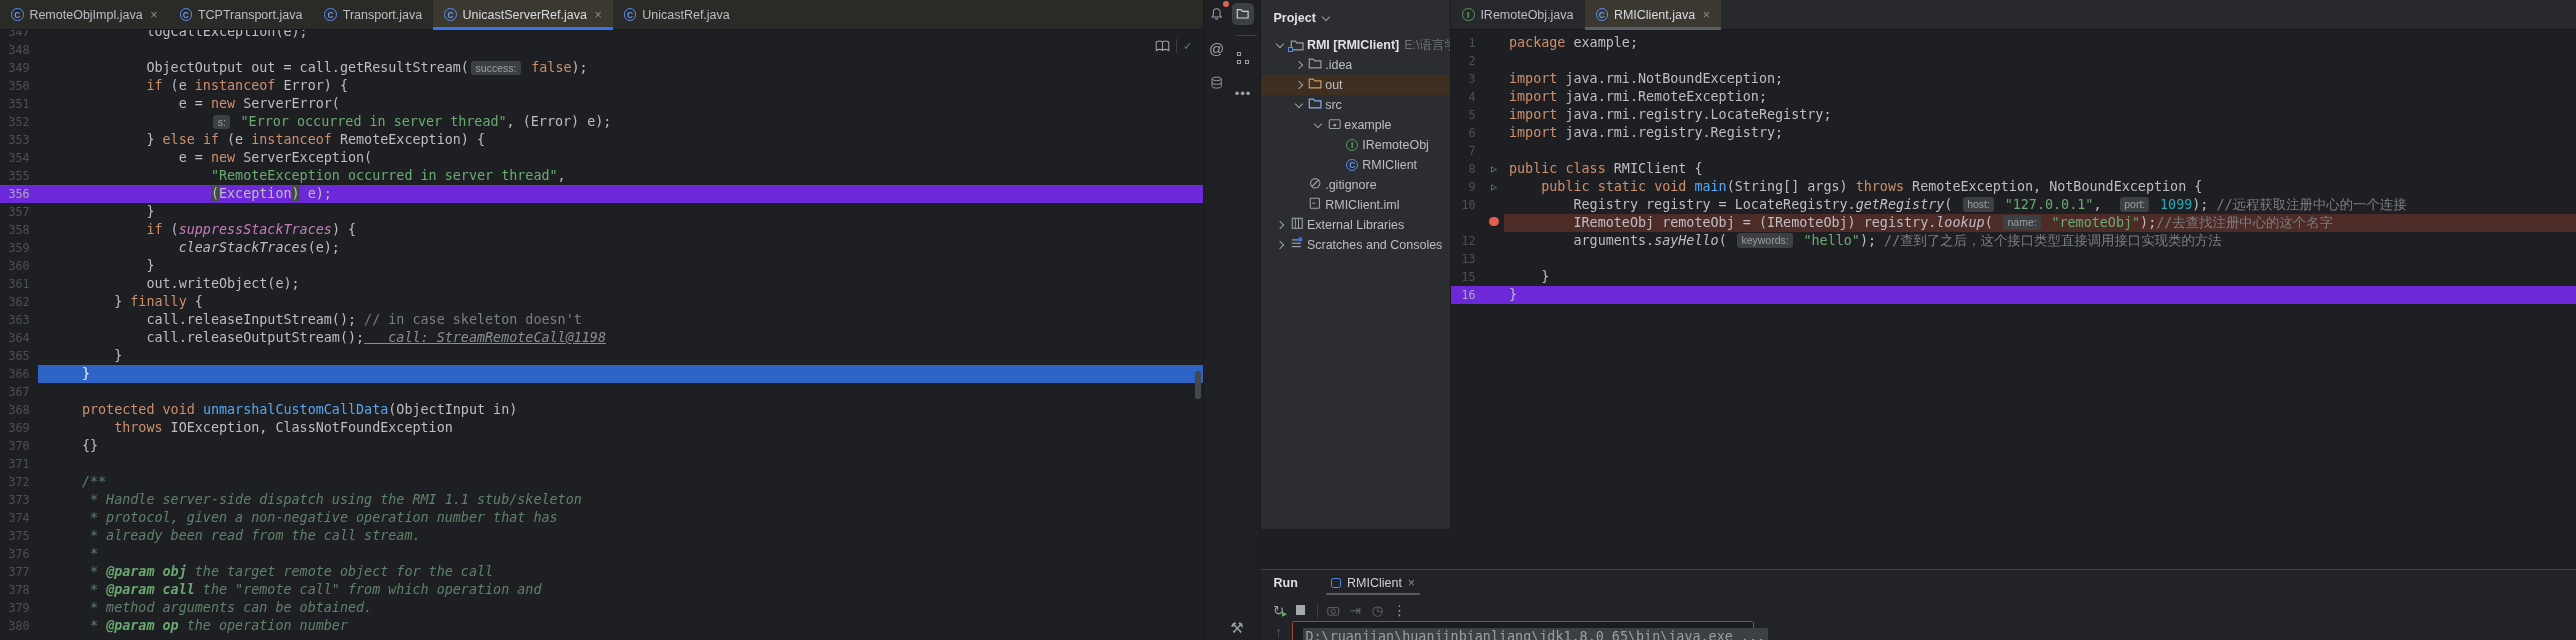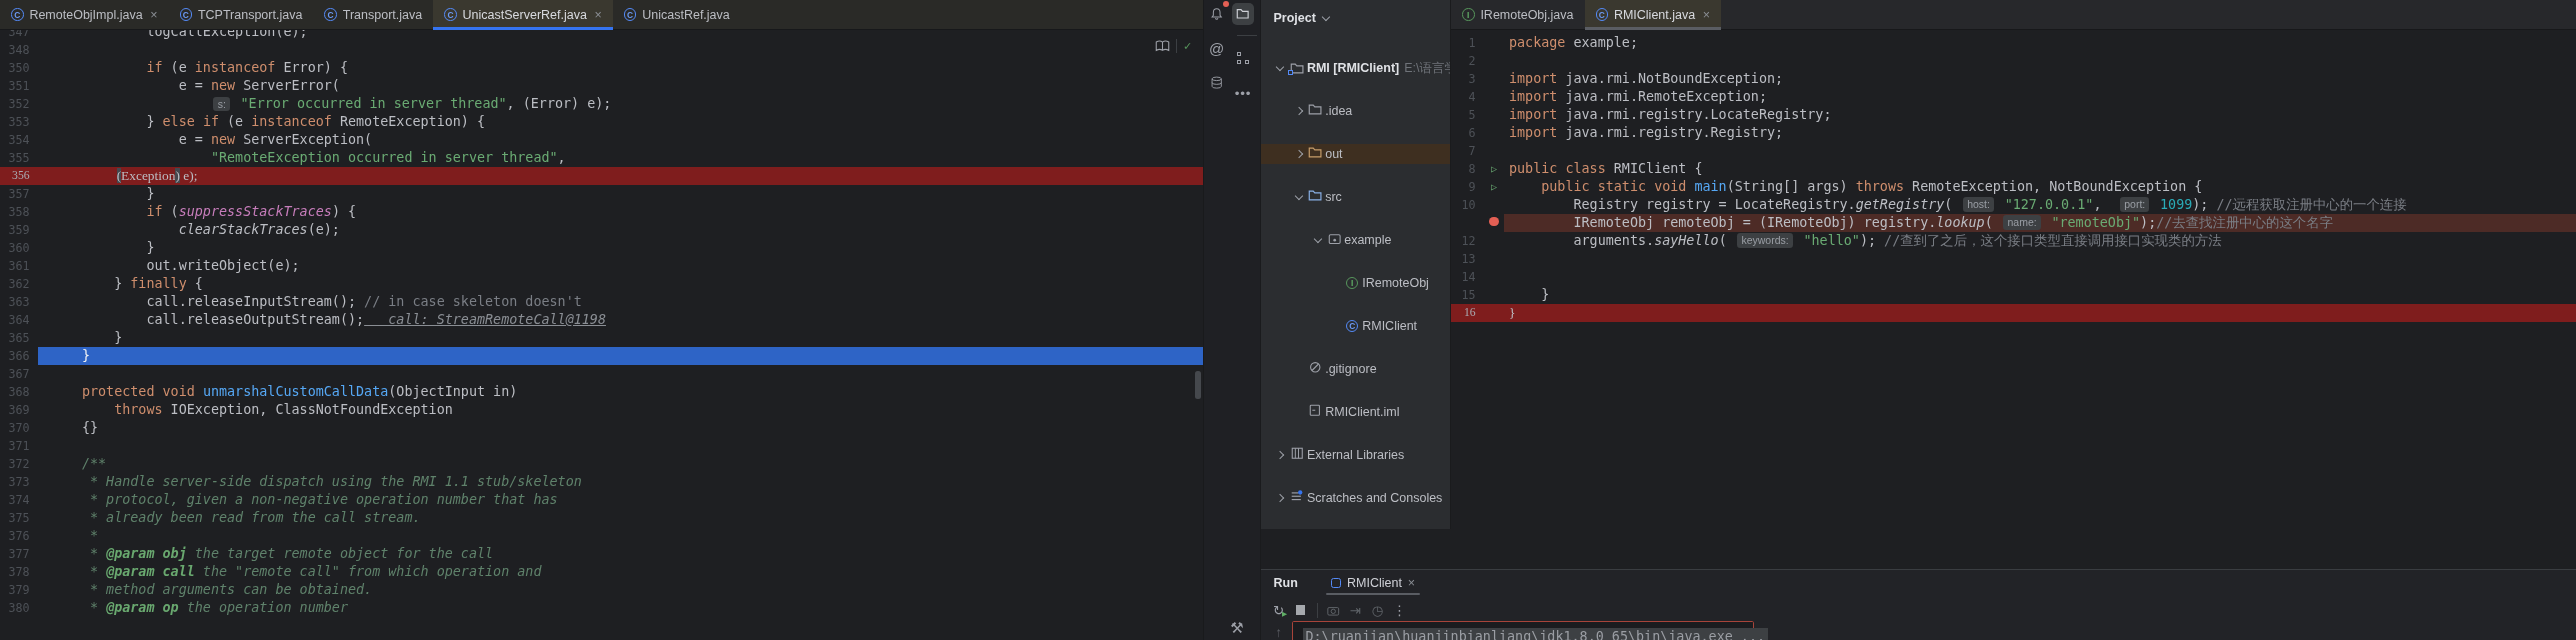--- a/index.html
+++ b/index.html
@@ -28,21 +28,21 @@
 
   
   .editor { position:relative; flex:1; overflow:hidden; background:#1e1f22;
             font-family:"DejaVu Sans Mono","Liberation Mono",monospace; font-size:13.4px; }
   .codecol { position:absolute; left:0; right:0; top:0; }
   .crow { display:flex; height:18px; line-height:18px; white-space:pre; }
   .crow .ln { flex:none; width:38px; text-align:right; padding-right:8.4px; color:#4d5157;
               font-size:11.7px; }
   .crow .gm { flex:none; width:20px; text-align:center; font-size:11px; line-height:18px; }
   .crow .ct { flex:1; padding-left:11.7px; color:#bcbec4; }
-  .crow.cur { background:#7f1d1d;font-family:Liberation Serif, serif; }
+  .crow.cur { background:#6d28d9; }
   .crow.cur .ln { color:#a9abb2; }
   .crow.exec .ct { background:#2e64c6; }
   .crow.exec .ct span { color:#f0f2f5; }
   .crow.bp .ct { background:#4d2b26; }
 
   .sg-p { color:#bcbec4; } .sg-k { color:#cf8e6d; } .sg-s { color:#6aab73; }
   .sg-c { color:#7a7e85; } .sg-n { color:#2aacb8; }
   .sg-d { color:#5f826b; font-style:italic; }
   .sg-dt { color:#69a86f; font-style:italic; font-weight:bold; }
   .sg-f { color:#c77dbb; font-style:italic; }
@@ -77,21 +77,21 @@
   .sq3 { position:relative; width:11.7px; height:11.7px; }
   .sq3 i { position:absolute; width:4.2px; height:4.2px; border:1px solid #9da0a8; }
   .sq3 i:nth-child(1){ left:0; top:0; } .sq3 i:nth-child(2){ left:0; bottom:0; }
   .sq3 i:nth-child(3){ right:0; bottom:0; }
 
   
   .proj { width:190px; flex:none; background:#2b2d30; border-right:0.8px solid #1a1b1d;
           font-size:12.5px; color:#bcbec4; overflow:hidden; }
   .proj-h { height:35px; display:flex; align-items:center; padding-left:12.5px; gap:6.7px;
             color:#dfe1e5; font-weight:bold; }
-  .trow { height:20px; display:flex; align-items:center; white-space:nowrap; overflow:hidden;margin-top:23px; }
+  .trow { height:20px; display:flex; align-items:center; white-space:nowrap; overflow:hidden; }
   .trow.sel { background:#3e2f20; }
   .tcell-ch { flex:none; width:15px; display:flex; justify-content:center; }
   .tcell-ic { flex:none; width:18.4px; display:flex; justify-content:center; align-items:center; }
   .tlabel { margin-left:0.8px; }
   .tlabel.b { font-weight:bold; color:#dfe1e5; }
   .textra { color:#6f7379; margin-left:5px; }
   .chev { width:5.9px; height:5.9px; border-right:1.2px solid #9da0a8;
           border-bottom:1.2px solid #9da0a8; display:inline-block; }
   .chev.open { transform:rotate(45deg) translate(-0.8px,-0.8px); }
   .chev.closed { transform:rotate(-45deg); }
@@ -173,20 +173,21 @@
         <svg width="15" height="12.5" viewBox="0 0 18 15">
           <path d="M1.5 2.5 C4 1 7 1 9 2.5 C11 1 14 1 16.5 2.5 V12.5 C14 11 11 11 9 12.5 C7 11 4 11 1.5 12.5 Z M9 2.5 V12.5" fill="none" stroke="#9da0a8" stroke-width="1.3"></path>
         </svg>
         <span class="divline"></span>
         <span class="ok">✓</span>
       </div>
       <div class="sbthumb"></div>
       <div class="codecol" id="lcode" style="top:-6.7px">
           <div class="crow"><span class="ln">347</span><span class="ct"><span class="sg-p">            logCallException(e);</span></span></div>
           <div class="crow"><span class="ln">348</span><span class="ct"></span></div>
+          <div class="crow"><span class="ln">349</span><span class="ct"><span class="sg-p">            ObjectOutput out = call.getResultStream(</span><span class="sg-h">success:</span><span class="sg-k"> false</span><span class="sg-p">);</span></span></div>
           <div class="crow"><span class="ln">350</span><span class="ct"><span class="sg-p">            </span><span class="sg-k">if</span><span class="sg-p"> (e </span><span class="sg-k">instanceof</span><span class="sg-p"> Error) {</span></span></div>
           <div class="crow"><span class="ln">351</span><span class="ct"><span class="sg-p">                e = </span><span class="sg-k">new</span><span class="sg-p"> ServerError(</span></span></div>
           <div class="crow"><span class="ln">352</span><span class="ct"><span class="sg-p">                    </span><span class="sg-h">s:</span><span class="sg-s"> "Error occurred in server thread"</span><span class="sg-p">, (Error) e);</span></span></div>
           <div class="crow"><span class="ln">353</span><span class="ct"><span class="sg-p">            } </span><span class="sg-k">else</span><span class="sg-p"> </span><span class="sg-k">if</span><span class="sg-p"> (e </span><span class="sg-k">instanceof</span><span class="sg-p"> RemoteException) {</span></span></div>
           <div class="crow"><span class="ln">354</span><span class="ct"><span class="sg-p">                e = </span><span class="sg-k">new</span><span class="sg-p"> ServerException(</span></span></div>
           <div class="crow"><span class="ln">355</span><span class="ct"><span class="sg-s">                    "RemoteException occurred in server thread"</span><span class="sg-p">,</span></span></div>
           <div class="crow cur"><span class="ln">356</span><span class="ct"><span class="sg-p">                    </span><span class="sg-caret"></span><span class="sg-br">(</span><span class="sg-p">Exception</span><span class="sg-br">)</span><span class="sg-p"> e);</span></span></div>
           <div class="crow"><span class="ln">357</span><span class="ct"><span class="sg-p">            }</span></span></div>
           <div class="crow"><span class="ln">358</span><span class="ct"><span class="sg-p">            </span><span class="sg-k">if</span><span class="sg-p"> (</span><span class="sg-f">suppressStackTraces</span><span class="sg-p">) {</span></span></div>
           <div class="crow"><span class="ln">359</span><span class="ct"><span class="sg-p">                </span><span class="sg-mi">clearStackTraces</span><span class="sg-p">(e);</span></span></div>
@@ -399,21 +400,20 @@
               <div class="crow"><span class="ln">4</span><span class="gm"></span><span class="ct"><span class="sg-k">import</span><span class="sg-p"> java.rmi.RemoteException;</span></span></div>
               <div class="crow"><span class="ln">5</span><span class="gm"></span><span class="ct"><span class="sg-k">import</span><span class="sg-p"> java.rmi.registry.LocateRegistry;</span></span></div>
               <div class="crow"><span class="ln">6</span><span class="gm"></span><span class="ct"><span class="sg-k">import</span><span class="sg-p"> java.rmi.registry.Registry;</span></span></div>
               <div class="crow"><span class="ln">7</span><span class="gm"></span><span class="ct"></span></div>
               <div class="crow"><span class="ln">8</span><span class="gm"><span class="runarrow">▷</span></span><span class="ct"><span class="sg-k">public</span><span class="sg-p"> </span><span class="sg-k">class</span><span class="sg-p"> RMIClient {</span></span></div>
               <div class="crow"><span class="ln">9</span><span class="gm"><span class="runarrow">▷</span></span><span class="ct"><span class="sg-p">    </span><span class="sg-k">public</span><span class="sg-p"> </span><span class="sg-k">static</span><span class="sg-p"> </span><span class="sg-k">void</span><span class="sg-p"> </span><span class="sg-m">main</span><span class="sg-p">(String[] args) </span><span class="sg-k">throws</span><span class="sg-p"> RemoteException, NotBoundException {</span></span></div>
               <div class="crow"><span class="ln">10</span><span class="gm"></span><span class="ct"><span class="sg-p">        Registry registry = LocateRegistry.</span><span class="sg-mi">getRegistry</span><span class="sg-p">( </span><span class="sg-h">host:</span><span class="sg-s"> "127.0.0.1"</span><span class="sg-p">,  </span><span class="sg-h">port:</span><span class="sg-n"> 1099</span><span class="sg-p">); </span><span class="sg-c">//远程获取注册中心的一个连接</span></span></div>
               <div class="crow bp"><span class="ln"></span><span class="gm"><span class="bpdot"></span></span><span class="ct"><span class="sg-p">        IRemoteObj remoteObj = (IRemoteObj) registry.</span><span class="sg-mi">lookup</span><span class="sg-p">( </span><span class="sg-h">name:</span><span class="sg-s"> "remoteObj"</span><span class="sg-p">);</span><span class="sg-c">//去查找注册中心的这个名字</span></span></div>
               <div class="crow"><span class="ln">12</span><span class="gm"></span><span class="ct"><span class="sg-p">        arguments.</span><span class="sg-mi">sayHello</span><span class="sg-p">( </span><span class="sg-h">keywords:</span><span class="sg-s"> "hello"</span><span class="sg-p">); </span><span class="sg-c">//查到了之后，这个接口类型直接调用接口实现类的方法</span></span></div>
               <div class="crow"><span class="ln">13</span><span class="gm"></span><span class="ct"></span></div>
-              <div class="crow"><span class="ln">14</span><span class="gm"></span><span class="ct"></span></div>
               <div class="crow"><span class="ln">15</span><span class="gm"></span><span class="ct"><span class="sg-p">    }</span></span></div>
               <div class="crow cur"><span class="ln">16</span><span class="gm"></span><span class="ct"><span class="sg-p">}</span></span></div>
             </div>
         </div>
       </div>
     </div>
 
     <div class="runp">
       <div class="run-tabs">
         <span class="run-title">Run</span>

